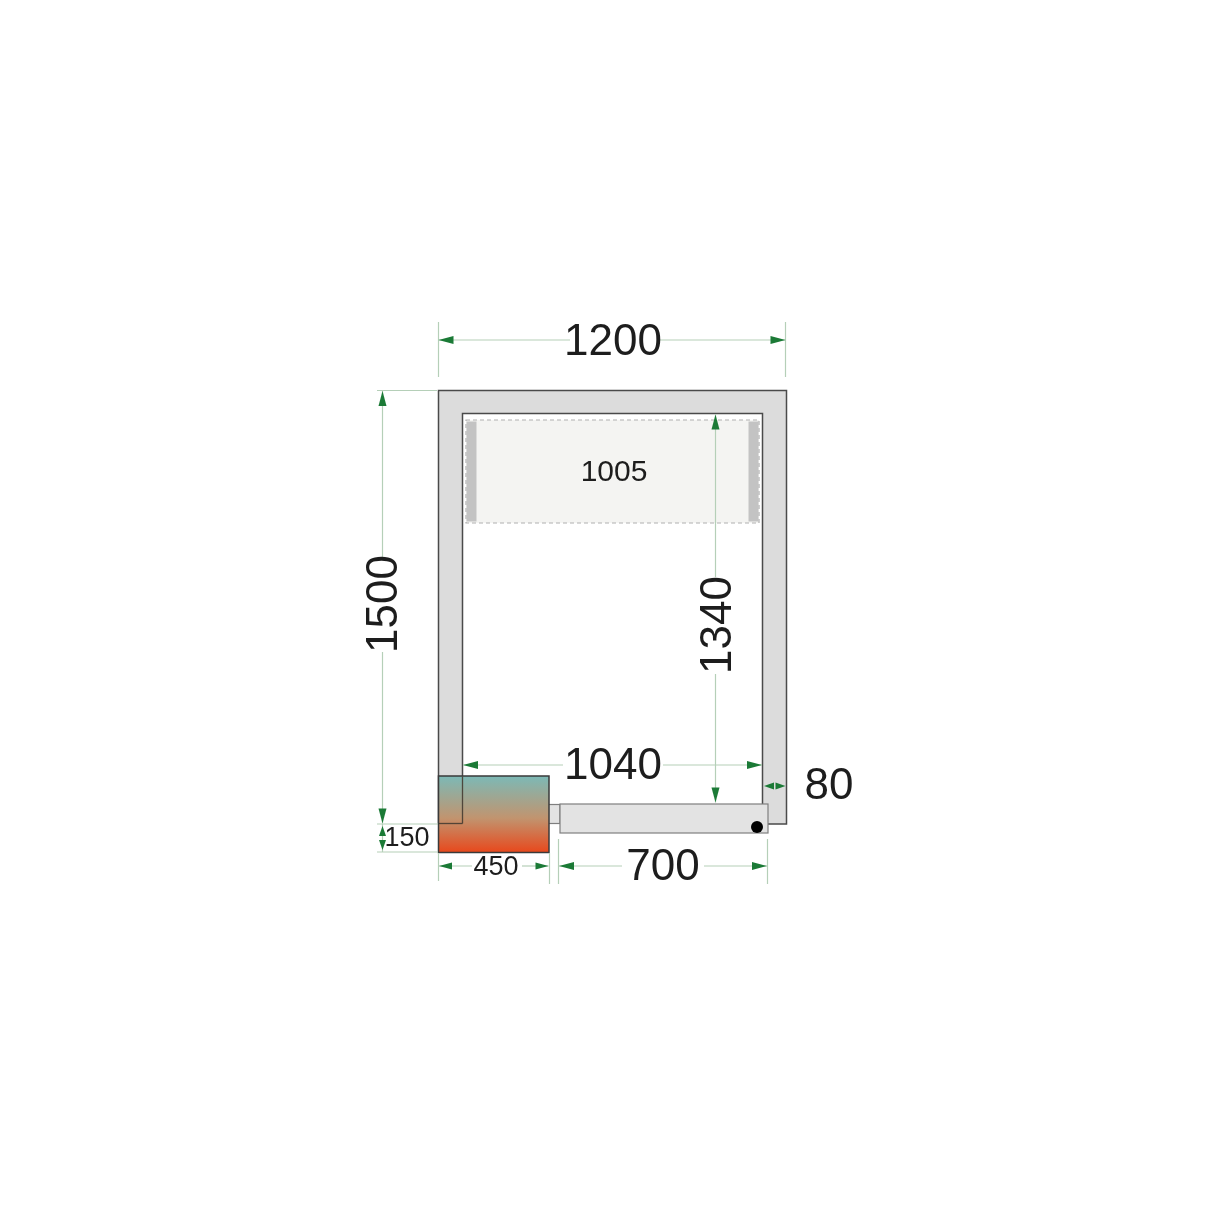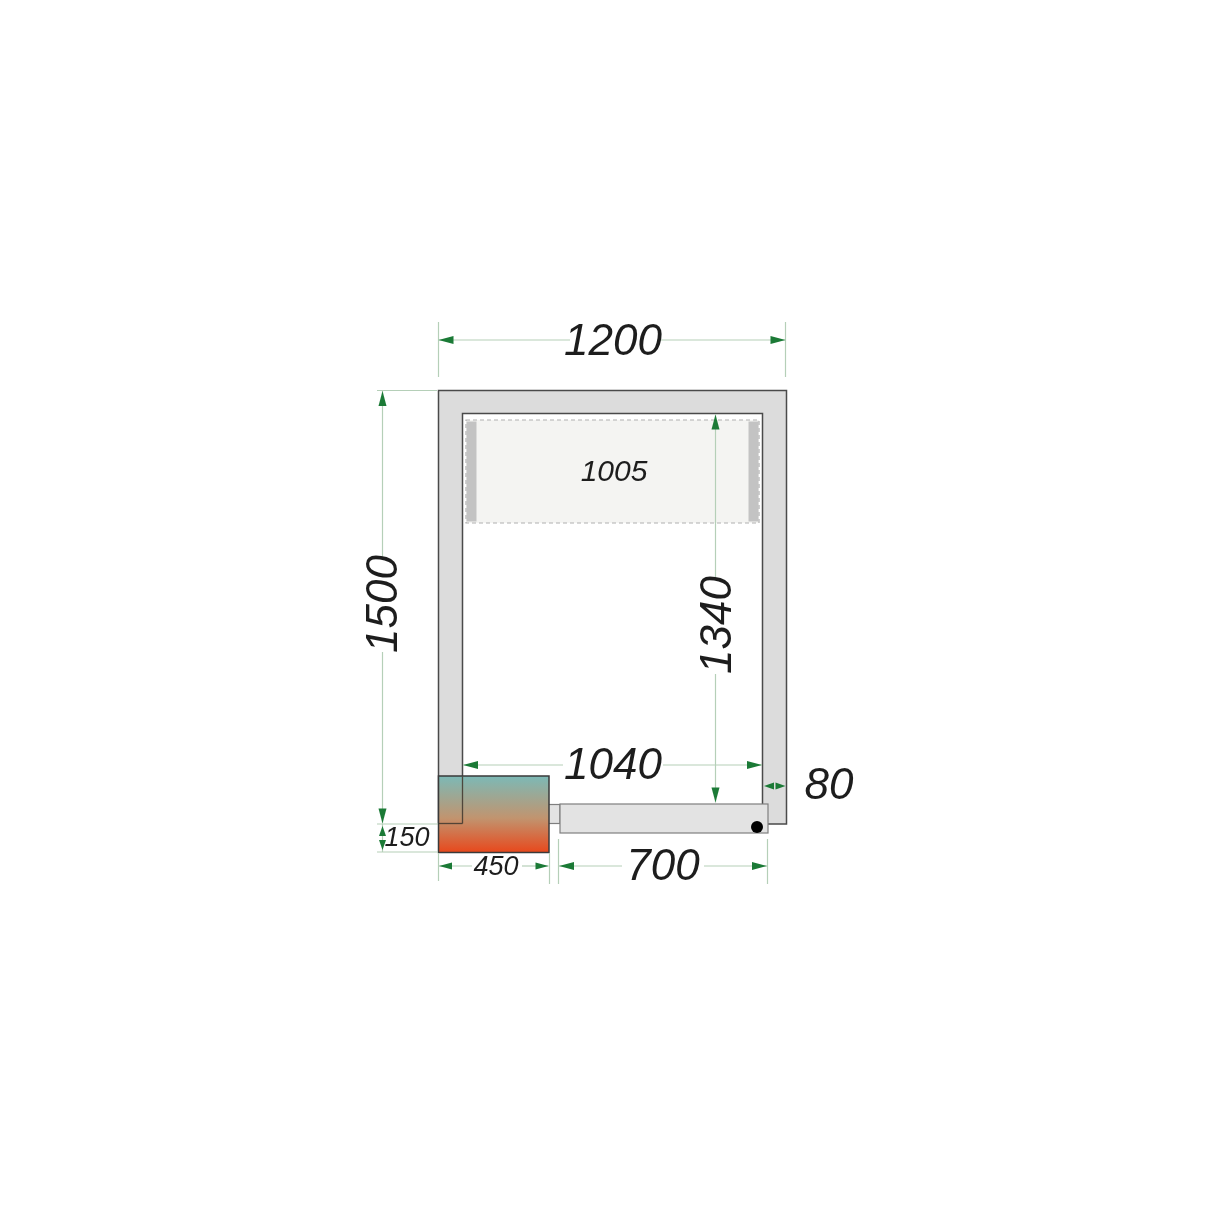--- a/index.html
+++ b/index.html
@@ -3,21 +3,20 @@
 <meta charset="utf-8">
 <style>
   html, body { margin: 0; padding: 0; background: #ffffff; }
   .canvas {
     position: relative;
     width: 1000px;
     height: 1214px;
     background: #ffffff;
     overflow: hidden;
     font-family: "Liberation Sans", sans-serif;
-    font-style: italic;
   }
   svg { position: absolute; left: 0; top: 0; }
   text {
     font-family: "Liberation Sans", sans-serif;
     fill: #1d1d1d;
   }
   .dim-large { font-size: 44px; }
   .dim-medium { font-size: 30px; }
   .dim-small { font-size: 27px; }
 </style>

